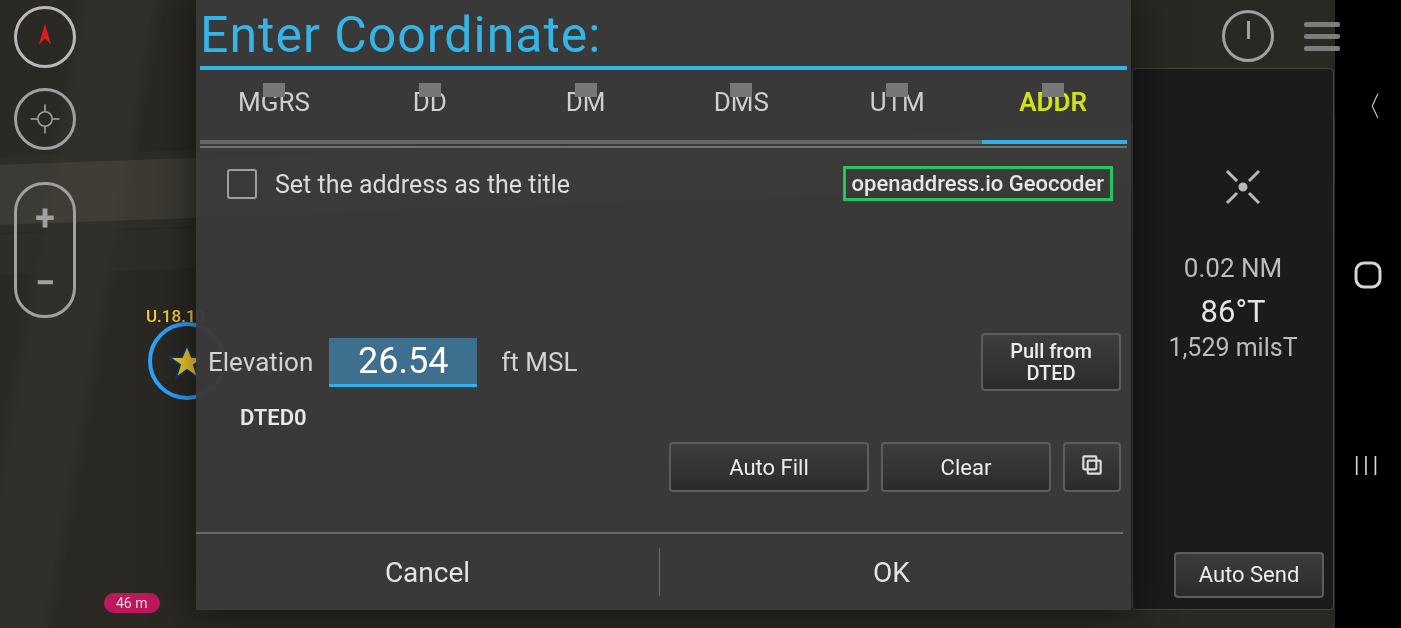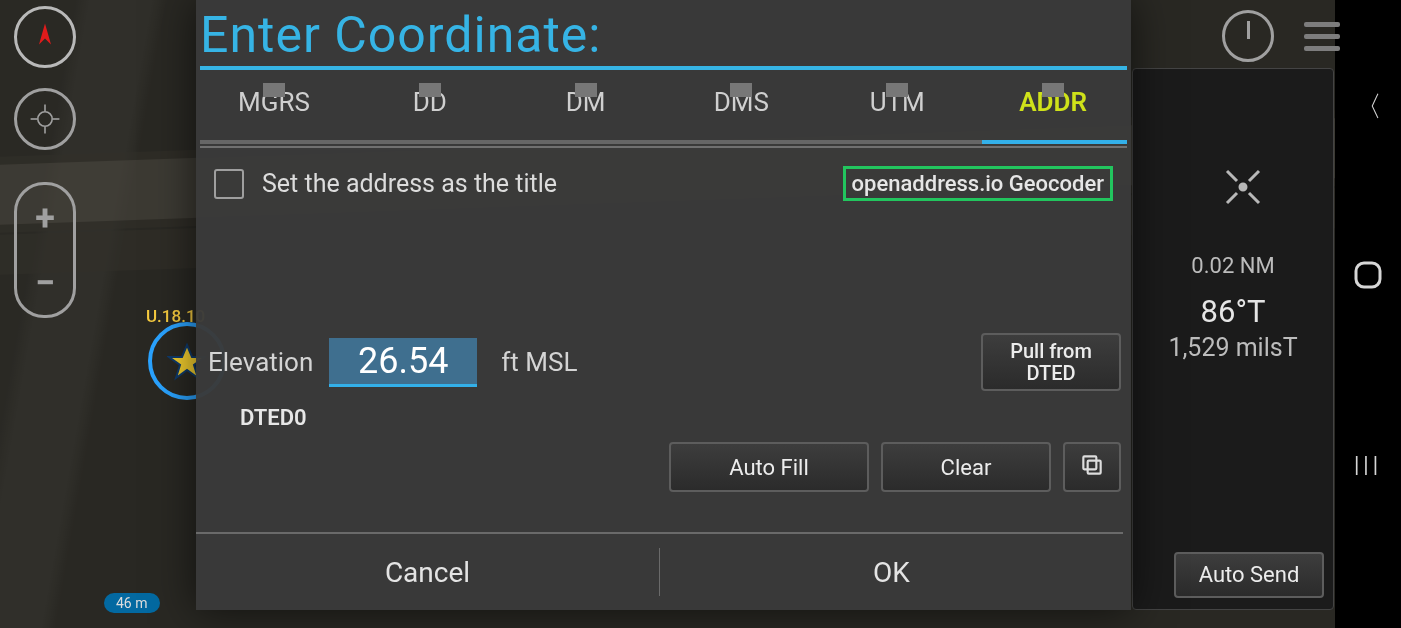--- a/index.html
+++ b/index.html
@@ -13,21 +13,21 @@
   }
   .road{
     position:absolute;left:-40px;top:140px;width:1500px;height:60px;
     background:#aaa08a;border-radius:30px;
     transform:rotate(-2deg);
     box-shadow:0 0 0 8px #6f6a58, 0 60px 0 -10px #6f6a58;
     opacity:.55;
   }
   .scale-pill{
     position:absolute;left:104px;top:593px;
-    background:#0369a1;color:#ddd;font-size:14px;
+    background:#be185d;color:#ddd;font-size:14px;
     padding:2px 12px;border-radius:12px;
   }
   
   .compass{
     position:absolute;left:14px;top:6px;width:56px;height:56px;
     border:3px solid #b9b9b9;border-radius:50%;
     display:flex;align-items:center;justify-content:center;
   }
   .compass svg{width:30px;height:30px;}
   .loc-btn{
@@ -63,21 +63,21 @@
   .power:before{content:"";width:3px;height:18px;background:#a0a0a0;position:relative;top:-6px;}
   .burger{display:flex;flex-direction:column;gap:7px;}
   .burger span{width:36px;height:5px;background:#7d7d7d;border-radius:2px;}
   
   .rightpanel{
     position:absolute;left:1132px;top:68px;width:200px;height:540px;border:1px solid #444;border-radius:4px;
     background:#1b1b1b;
   }
   .crosshair{position:absolute;top:98px;left:90px;color:#b8b8b8;}
   .info-center{text-align:center;color:#bcbcbc;}
-  .rightpanel .v1{position:absolute;top:184px;width:100%;font-size:22px;}
+  .rightpanel .v1{position:absolute;top:184px;width:100%;font-size:26px;}
   .rightpanel .v2{position:absolute;top:224px;width:100%;font-size:31px;color:#e5e5e5;}
   .rightpanel .v3{position:absolute;top:264px;width:100%;font-size:25px;}
   .autosend{
     position:absolute;left:1174px;top:552px;width:150px;height:46px;
     background:#2e2e2e;border:2px solid #555;border-radius:4px;
     color:#d9d9d9;font-size:22px;text-align:center;line-height:42px;
   }
   
   .dlg{
     position:absolute;left:196px;top:0;width:935px;height:610px;
@@ -110,21 +110,21 @@
     background:linear-gradient(#3d3d3d,#2b2b2b);
     border:2px solid #5d5d5d;border-radius:4px;color:#ececec;
     display:flex;align-items:center;justify-content:center;
     font-size:22px;box-sizing:border-box;
   }
   .find-btn{width:148px;height:50px;font-weight:600;}
   .gear-btn{width:50px;height:50px;}
   .gear-btn svg{width:28px;height:28px;fill:#e0e0e0;}
   
   .cbrow{display:flex;align-items:center;padding:18px 18px 0;justify-content:space-between;}
-  .cbrow .left{display:flex;align-items:center;gap:18px;}
+  .cbrow .left{display:flex;align-items:flex-end;gap:18px;margin-left:13px;}
   .cbox{width:26px;height:26px;border:2px solid #9f9f9f;border-radius:3px;}
   .cbrow .lbl{font-size:25px;color:#dcdcdc;}
   .geocoder{
     border:3px solid #22c55e;padding:2px 6px;font-size:22px;color:#e6e6e6;font-weight:500;text-align:right;
   }
   
   .elevrow{display:flex;align-items:center;padding:132px 10px 0 12px;gap:16px;}
   .elev-lbl{font-size:26px;color:#d4d4d4;}
   .elev-val{
     width:148px;text-align:center;font-size:36px;color:#fff;

